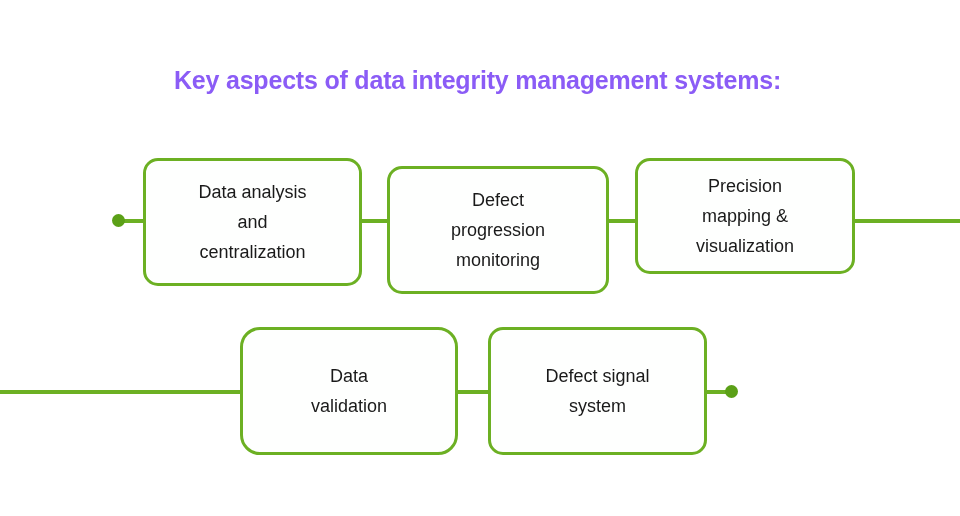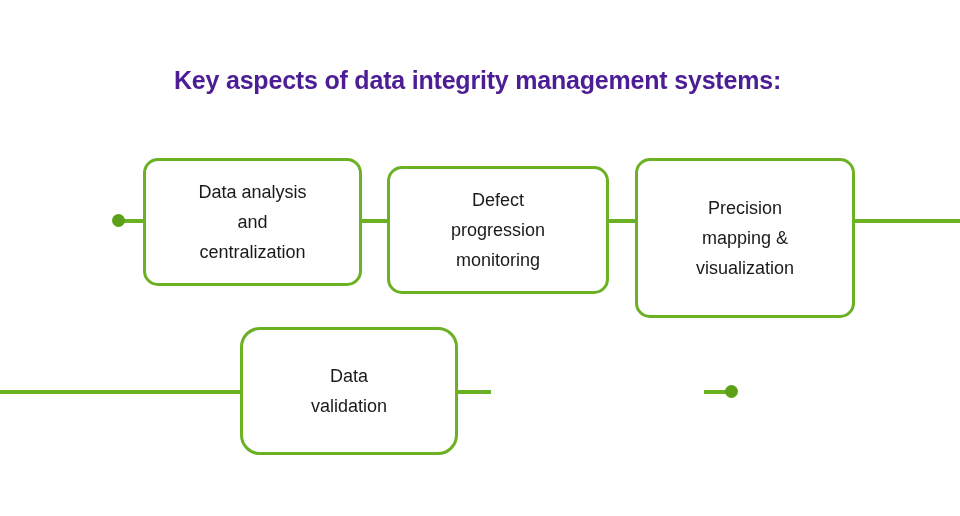--- a/index.html
+++ b/index.html
@@ -23,21 +23,21 @@
 
   
   #diagram-title {
     position: absolute;
     left: 0;
     top: 66px;
     width: 955px;
     text-align: center;
     font-size: 25px;
     font-weight: bold;
-    color: #4c1d95;
+    color: #8b5cf6;
     letter-spacing: -0.2px;
     white-space: nowrap;
   }
 
   
   .conn {
     position: absolute;
     background: #6CB023;
     height: 4px;
     border-radius: 0;
@@ -68,21 +68,21 @@
     font-size: 18px;
     line-height: 30px;
     color: #1a1a1a;
     padding: 0 10px;
     white-space: pre-line;
   }
 
   
   #node-1 { left: 143px; top: 158px; width: 219px; height: 128px; text-align: center; }
   #node-2 { left: 387px; top: 158px; width: 222px; height: 128px; margin-top: 8px; }
-  #node-3 { left: 635px; top: 158px; width: 220px; height: 160px; }
+  #node-3 { left: 635px; top: 158px; width: 220px; height: 116px; }
 
   
   #node-4 { left: 240px; top: 327px; width: 218px; height: 128px; border-radius: 20px; }
   #node-5 { left: 488px; top: 327px; width: 219px; height: 128px; }
 </style>
 </head>
 <body>
 
 <div id="canvas">
 
@@ -122,14 +122,18 @@
     <span class="node-label">Precision
 mapping &amp;
 visualization</span>
   </div>
 
   <div class="node" id="node-4">
     <span class="node-label">Data
 validation</span>
   </div>
 
+  <div class="node" id="node-5">
+    <span class="node-label">Defect signal
+system</span>
+  </div>
 
 </div>
 
 </body></html>

